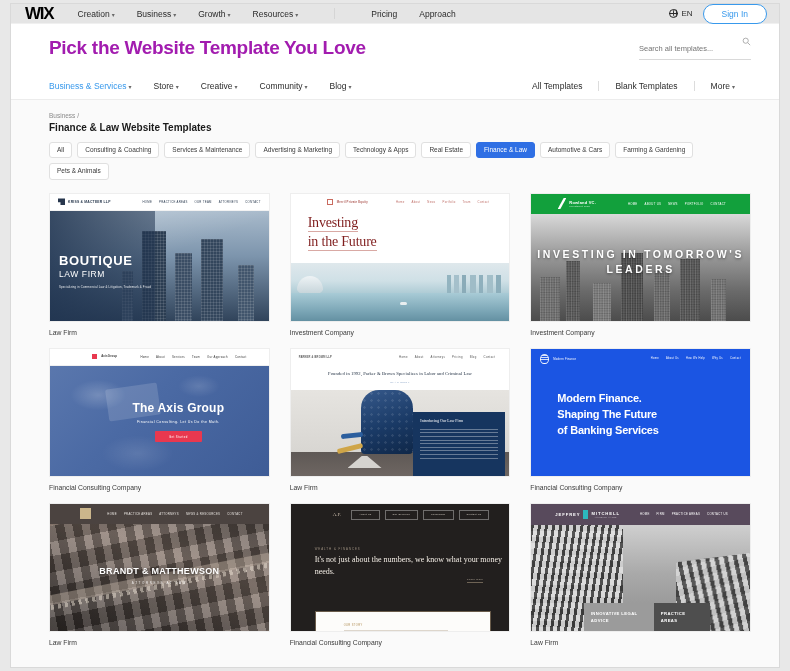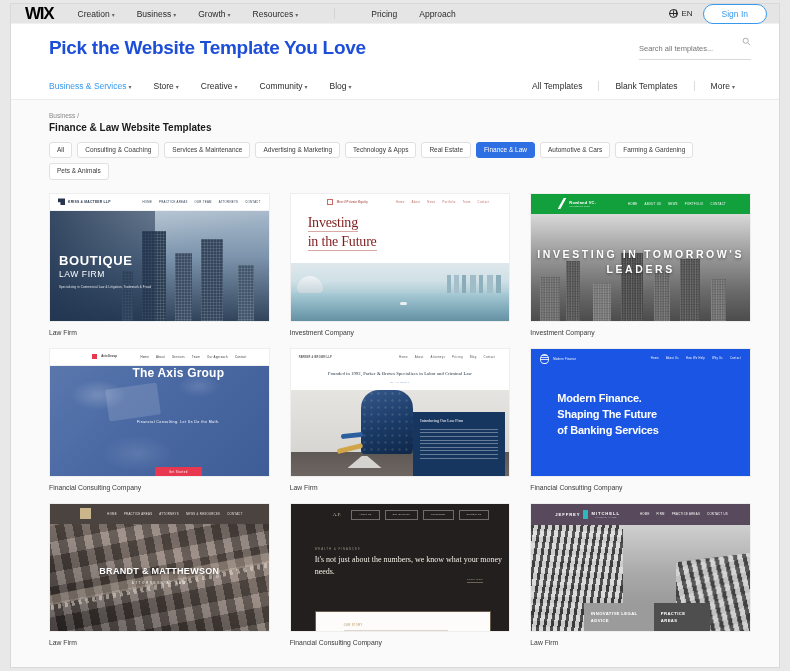--- a/index.html
+++ b/index.html
@@ -52,21 +52,21 @@
   .signin-btn {
     border: 1px solid #3899ec; color: #3899ec; border-radius: 12px;
     font-size: 8.5px; padding: 4px 18px; background: #fff; cursor: pointer;
   }
 
   
   .title-band {
     height: 48px; display: flex; align-items: center;
     padding: 0 28px 0 38px; background: #fff;
   }
-  .page-title { font-size: 19px; font-weight: 700; color: #1d4ed8; letter-spacing: -0.3px; }
+  .page-title { font-size: 19px; font-weight: 700; color: #a21caf; letter-spacing: -0.3px; }
   .search-wrap {
     margin-left: auto; width: 112px; position: relative;
     border-bottom: 1px solid #d9d9d9; padding-bottom: 4px;
   }
   .search-input {
     border: none; outline: none; width: 92px;
     font-size: 7.5px; color: #9a9a9a; background: transparent;
     font-family: "Liberation Sans", sans-serif;
   }
   .search-icon {
@@ -236,21 +236,21 @@
     background:
       radial-gradient(ellipse 40px 22px at 22% 26%, rgba(255,255,255,.45), transparent 70%),
       radial-gradient(ellipse 30px 16px at 68% 18%, rgba(255,255,255,.30), transparent 70%),
       radial-gradient(ellipse 52px 26px at 40% 78%, rgba(255,255,255,.25), transparent 70%);
   }
   .c4-tab {
     position: absolute; left: 26%; top: 18%; width: 52px; height: 32px;
     background: rgba(255,255,255,.14); transform: rotate(-8deg); border-radius: 2px;
   }
   .c4-inner { position: absolute; inset: 0; display: flex; flex-direction: column;
-    align-items: center; justify-content: space-between; color: #fff; margin-left: 38px; }
+    align-items: center; justify-content: center; color: #fff; margin-left: 38px; }
   .c4-title { font-size: 12px; font-weight: 700; letter-spacing: .2px; }
   .c4-sub { font-size: 3.6px; margin-top: 5px; letter-spacing: .4px; }
   .c4-cta {
     margin-top: 7px; background: #e8384f; color: #fff;
     font-size: 2.8px; padding: 3.5px 14px; border-radius: 1px; letter-spacing: .4px;
   }
 
   
   .c5-nav { background: #fff; color: #555; }
   .c5-hero { height: 112px; position: relative; background: #fff; overflow: hidden; }

